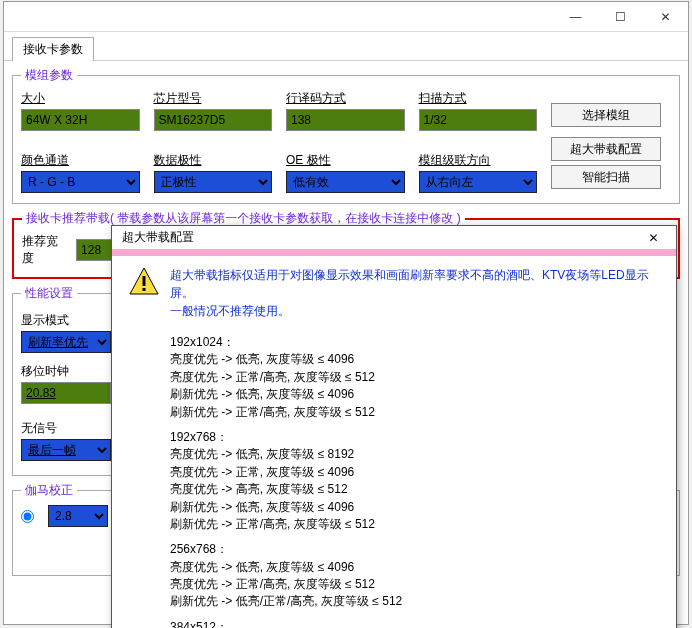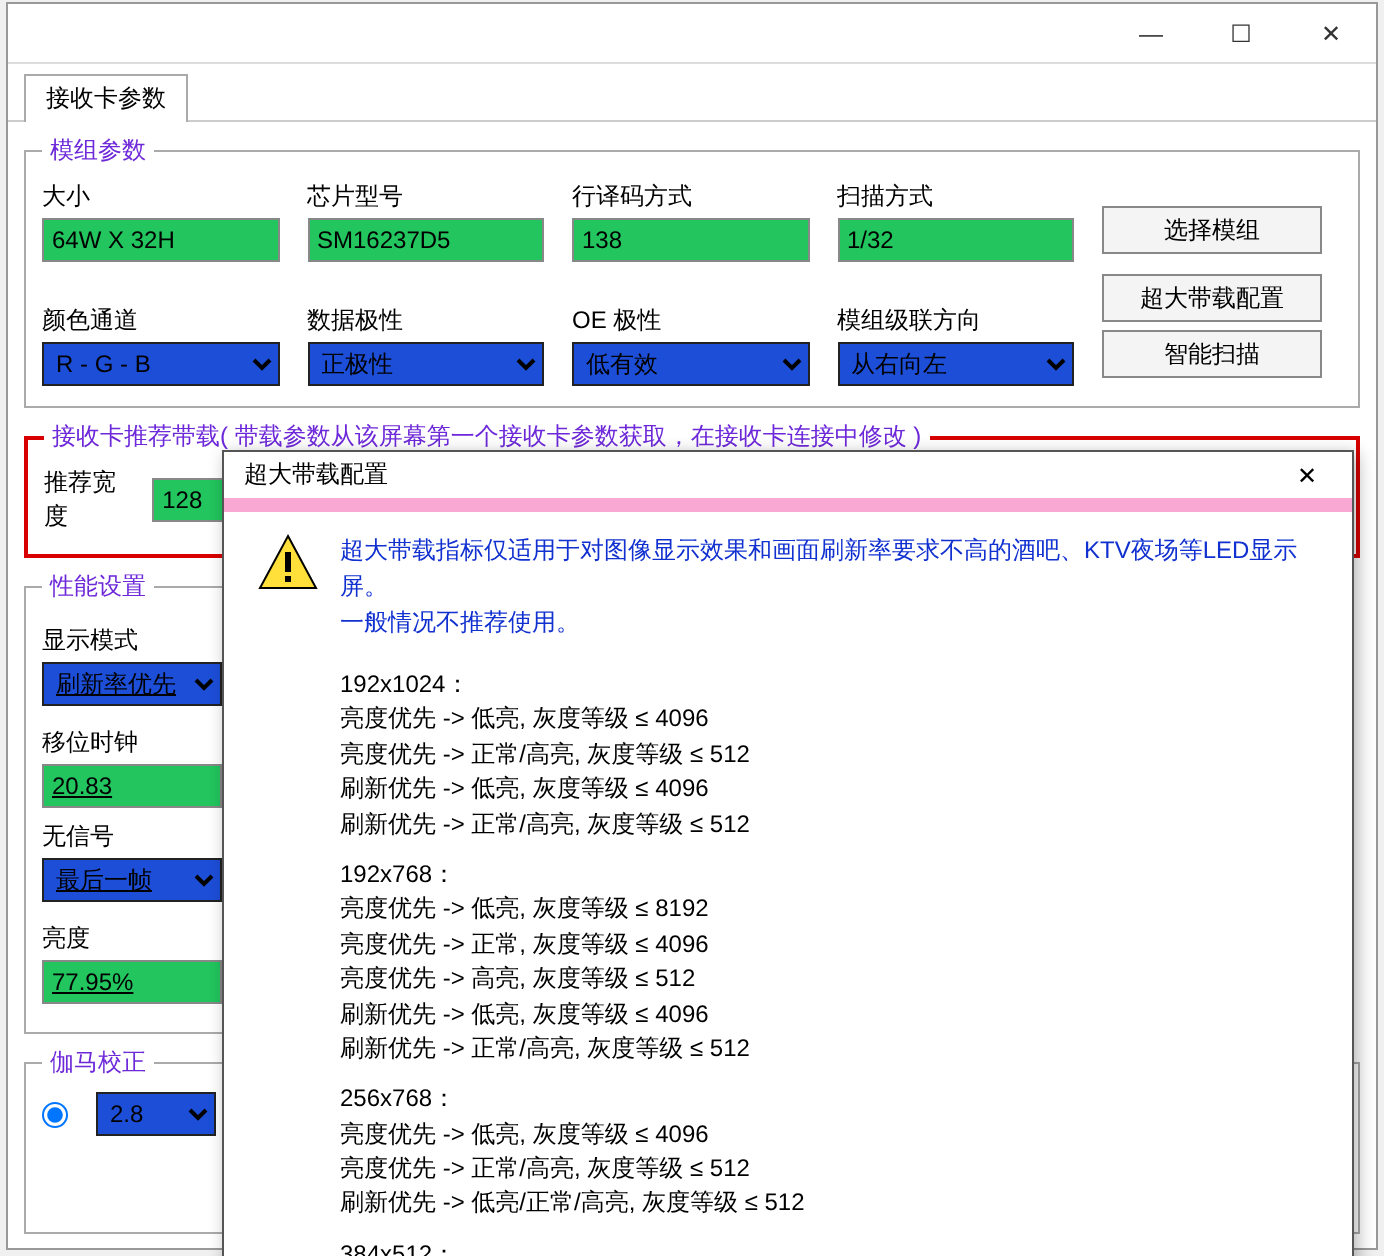--- a/index.html
+++ b/index.html
@@ -10,26 +10,26 @@
   .titlebar .btns { display: flex; }
   .titlebar .btn { width: 45px; height: 29px; display: flex; align-items: center; justify-content: center; color: #333; }
   .tabrow { display: flex; border-bottom: 1px solid #ccc; padding: 4px 8px 0 8px; }
   .tab { border: 1px solid #aaa; border-bottom: none; padding: 3px 10px; background: #f4f4f4; margin-right: 2px; }
   .tab.active { background: #fff; position: relative; top: 1px; }
 
   fieldset { border: 1px solid #aaa; margin: 6px 8px; padding: 6px 8px 10px 8px; }
   fieldset.hl { border: 2px solid #d80000; }
   legend { padding: 0 4px; color: #6d28d9; }
 
-  .grid5 { display: grid; grid-template-columns: 1fr 1fr 1fr 1fr 120px; gap: 6px 14px; align-items: end; }
+  .grid5 { display: grid; grid-template-columns: 1fr 1fr 1fr 1fr 120px; gap: 6px 14px; align-items: end; text-decoration: underline; }
   .grid5 .col label { display: block; margin-bottom: 2px; }
   .grid5 .btncol { grid-column: 5; }
   .wbtn { width: 110px; height: 24px; border: 1px solid #888; background: #f4f4f4; display: inline-flex; align-items: center; justify-content: center; margin-bottom: 4px; }
 
-  .txt { width: 100%; height: 22px; border: 1px solid #888; padding: 0 4px; background: #22c55e; }
+  .txt { width: 100%; height: 22px; border: 1px solid #888; padding: 0 4px; background: #4d7c0f; }
   .sel { width: 100%; height: 22px; border: 1px solid #222; padding: 0 2px; background: #1d4ed8; }
 
   .recrow { display: flex; align-items: center; gap: 10px; }
   .recrow .lbl { padding-right: 0; }
   .recrow .txt.sm { width: 70px; }
   .recrow .limit { color: #000; }
   .chk { display: inline-flex; align-items: center; gap: 6px; }
   .chk input { width: 13px; height: 13px; }
 
   .perfrow { margin: 4px 0; }
@@ -116,24 +116,22 @@
       </label>
     </div>
   </fieldset>
 
   <fieldset style="width:120px;">
     <legend>性能设置</legend>
     <div class="perfrow"><label>显示模式</label>
       <select class="sel"><option>刷新率优先</option></select></div>
     <div class="perfrow" style="margin-top:10px"><label>移位时钟</label>
       <input class="txt" value="20.83" style=""></div>
-    <div class="perfrow" style="margin-top:6px"><label>无信号</label>
+    <div class="perfrow" style="margin-top:16px"><label>无信号</label>
       <select class="sel"><option>最后一帧</option></select></div>
-    <div class="perfrow" style="margin-top:10px"><label>亮度</label>
-      <input class="txt" value="77.95%" style=""></div>
   </fieldset>
 
   <fieldset>
     <legend>伽马校正</legend>
     <div class="gamma">
       <label class="radio">
           <input type="radio" checked="" style="">
         </label>
       <select class="sel"><option>2.8</option></select>
       <span style="flex:1"></span>

